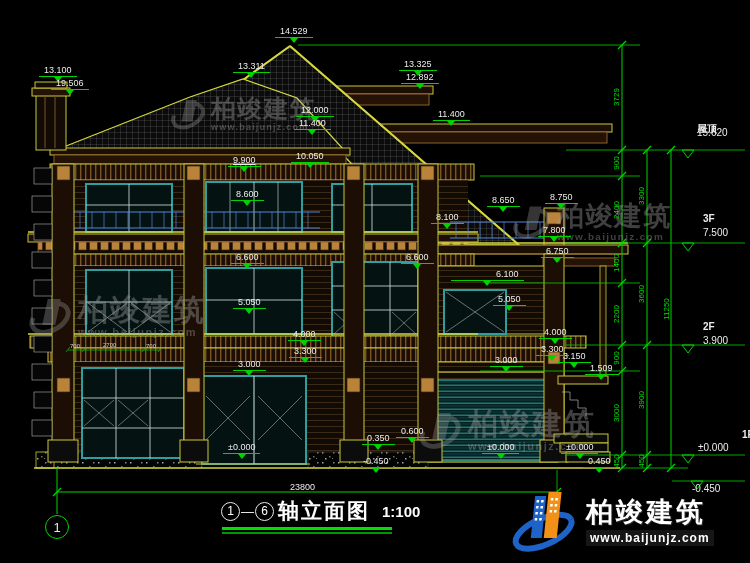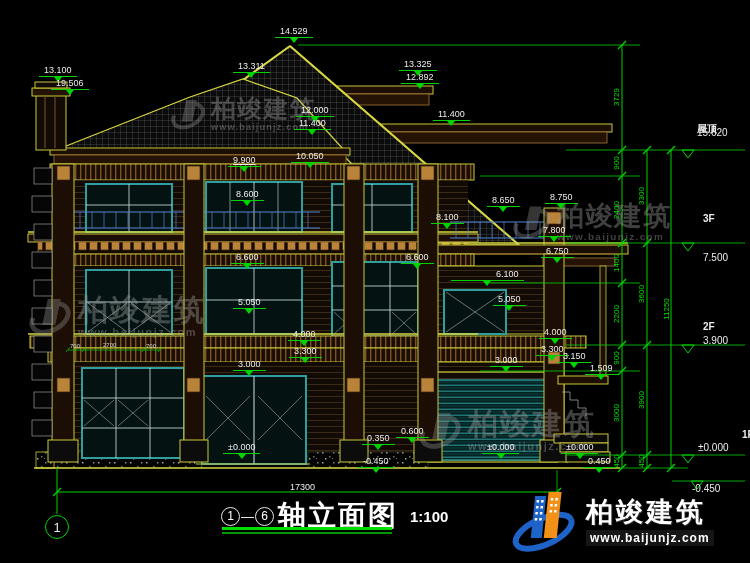--- a/index.html
+++ b/index.html
@@ -36,21 +36,21 @@
   .logo-brand{color:#fff;font-size:27px;font-weight:bold;letter-spacing:3px;line-height:1.1;
               text-shadow:1px 1px 0 #2a2a2a;}
   .logo-url{color:#fff;font-size:12px;font-weight:bold;letter-spacing:1px;background:#161616;
             padding:1px 4px;display:inline-block;}
 
   .title{position:absolute;left:221px;top:497px;display:flex;align-items:center;gap:4px;
          color:#fff;z-index:6;}
   .circ{width:19px;height:19px;border:1.5px solid #e8e8e8;border-radius:50%;box-sizing:border-box;
         display:flex;align-items:center;justify-content:center;font-size:12px;line-height:1;flex:none;}
   .tdash{font-size:13px;margin:0 -3px;}
-  .tname{font-size:28px;font-weight:bold;letter-spacing:2px;}
+  .tname{font-size:21px;font-weight:bold;letter-spacing:2px;}
   .tscale{font-size:15px;font-weight:bold;margin-left:8px;}
   .title-underline{position:absolute;left:222px;top:527px;width:170px;height:3px;background:#00e000;z-index:6;}
   .title-underline2{position:absolute;left:222px;top:532px;width:170px;height:1.5px;background:#009800;z-index:6;}
 
   .axis-bubble{position:absolute;left:45px;top:515px;width:24px;height:24px;border:1.5px solid #00d400;
         border-radius:50%;box-sizing:border-box;color:#e8e8e8;font-size:13px;
         display:flex;align-items:center;justify-content:center;z-index:6;}
 </style>
 </head>
 <body>
@@ -440,29 +440,29 @@
       <span class="chain" style="left: 642px; top: 294px;">3600</span>
       <span class="chain" style="left: 642px; top: 400px;">3900</span>
       <span class="chain" style="left: 642px; top: 461px;">450</span>
       <span class="chain" style="left: 667px; top: 309px;">11250</span>
       <span class="inner" style="left: 70px; top: 343px;">700</span>
       <span class="inner" style="left: 103px; top: 342px;">2700</span>
       <span class="inner" style="left: 146px; top: 343px;">700</span>
       <span class="lvl-label" style="left: 697px; top: 124px;">屋顶</span>
       <span class="lvl-value" style="left: 697px; top: 128px;">15.620</span>
       <span class="lvl-label" style="left: 703px; top: 214px;">3F</span>
-      <span class="lvl-value" style="left: 703px; top: 228px; margin-top: 25px;">7.500</span>
+      <span class="lvl-value" style="left: 703px; top: 228px;">7.500</span>
       <span class="lvl-label" style="left: 703px; top: 322px;">2F</span>
       <span class="lvl-value" style="left: 703px; top: 336px;">3.900</span>
       <span class="lvl-label" style="left: 698px; top: 430px; margin-left: 44px;">1F</span>
       <span class="lvl-value" style="left: 698px; top: 443px;">±0.000</span>
       <span class="lvl-value" style="left: 692px; top: 484px;">-0.450</span>
     </div>
 
-  <span class="dim-width">17300</span>
+  <span class="dim-width">23800</span>
 
   <div class="wm" style="left:170px;top:96px;transform:scale(0.82);transform-origin:left top;">
     <div class="wm-swoosh"></div>
     <div>
         <div class="wm-brand">柏竣建筑</div>
          <div class="wm-url">www.baijunjz.com</div>
       </div>
   </div>
   <div class="wm" style="left:28px;top:294px;">
     <div class="wm-swoosh"></div>

